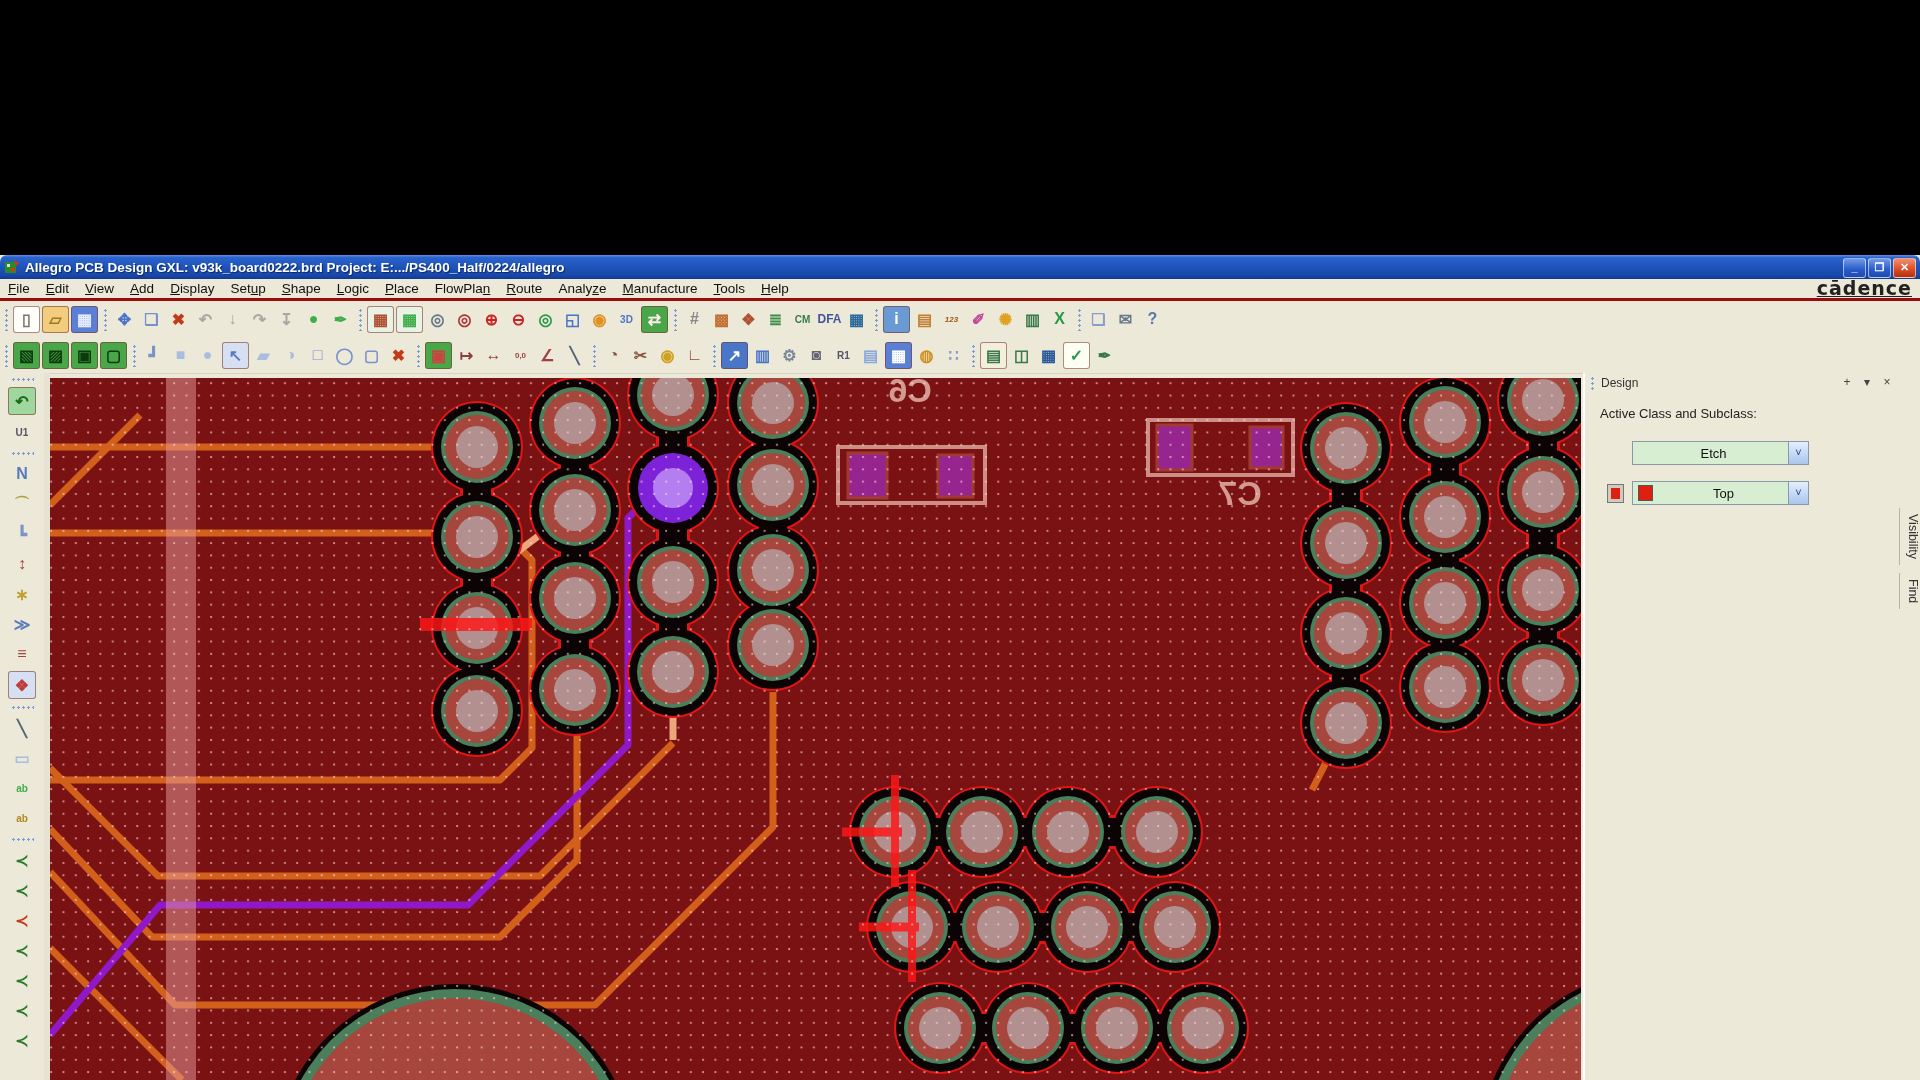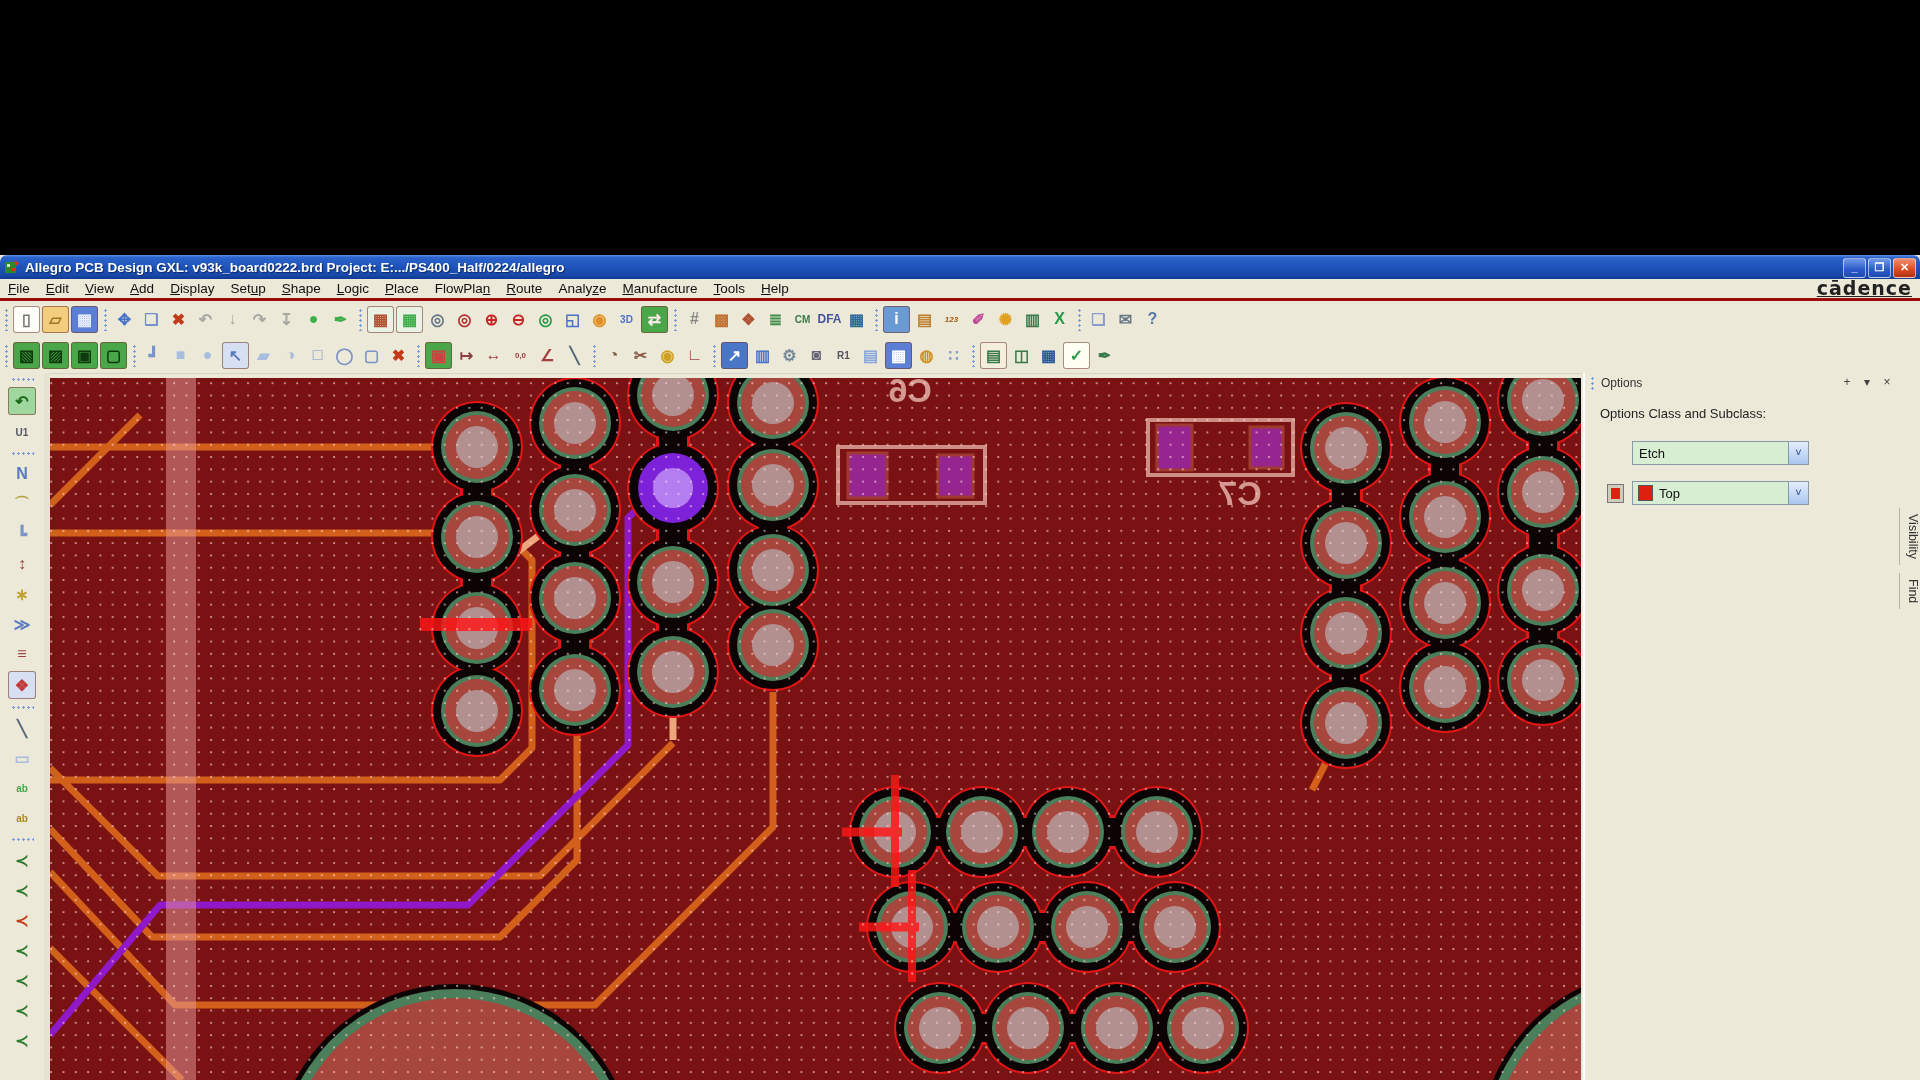--- a/index.html
+++ b/index.html
@@ -46,21 +46,21 @@
   #options-panel{position:absolute;left:1583px;top:118px;width:337px;height:707px;background:#ece9d8;
     border-left:2px solid #fff;}
   #options-header{position:absolute;left:2px;top:0;width:310px;height:20px;display:flex;align-items:center;}
   #options-grip{width:5px;height:14px;margin-left:3px;background-image:radial-gradient(circle,#7a9cd8 1.2px,transparent 1.3px);background-size:5px 5px;}
   #options-title{font-size:12px;color:#333;margin-left:6px;}
   #options-hdr-icons{position:absolute;right:28px;top:2px;display:flex;gap:6px;font-size:12px;color:#444;}
   #options-hdr-icons div{width:14px;text-align:center;}
   #active-class-label{position:absolute;left:15px;top:33px;font-size:13px;color:#222;}
   .dropdown{position:absolute;left:47px;width:175px;height:22px;background:#d7eed2;border:1px solid #8a99a8;
     display:flex;align-items:center;}
-  .dropdown .dd-text{font-size:13px;color:#111;margin-left:6px;flex:1;}
+  .dropdown .dd-text{font-size:13px;color:#111;margin-left:6px;flex:1;text-align:center;}
   .dd-btn{width:19px;height:100%;background:linear-gradient(180deg,#e4eefc,#aac6ee);border-left:1px solid #8a99a8;
     color:#23438c;font-size:11px;text-align:center;line-height:20px;}
   #dd-class{top:68px;}
   #dd-subclass{top:108px;}
   #swatch-outer{position:absolute;left:22px;top:111px;width:15px;height:17px;background:#cfccbe;border:1px solid #777;
     display:flex;align-items:center;justify-content:center;}
   #swatch-inner{width:9px;height:11px;background:#dd2010;}
   #dd-sub-swatch{width:13px;height:14px;background:#dd2010;border:1px solid #555;margin-left:5px;}
   
   #side-tabs{position:absolute;right:0;top:135px;width:23px;display:flex;flex-direction:column;gap:8px;}
@@ -763,28 +763,28 @@
           <pattern id="dots" width="12.3" height="12.3" patternUnits="userSpaceOnUse">
             <circle cx="2" cy="2" r="1.1" fill="#ffd6d6"></circle>
           </pattern>
         </defs>
         <rect x="50" y="378" width="1531" height="702" fill="url(#dots)" opacity="0.7" pointer-events="none"></rect>
       </svg>
 
     <div id="options-panel">
       <div id="options-header">
         <div id="options-grip"></div>
-        <span id="options-title">Options</span>
+        <span id="options-title">Design</span>
       </div>
       <div id="options-hdr-icons">
         <div>+</div>
         <div>▾</div>
         <div>×</div>
       </div>
-      <div id="active-class-label">Options Class and Subclass:</div>
+      <div id="active-class-label">Active Class and Subclass:</div>
       <div id="dd-class" class="dropdown">
         <span class="dd-text">Etch</span>
         <div class="dd-btn">˅</div>
       </div>
       <div id="swatch-outer">
           <div id="swatch-inner"></div>
         </div>
       <div id="dd-subclass" class="dropdown">
         <div id="dd-sub-swatch"></div>
         <span class="dd-text">Top</span>

